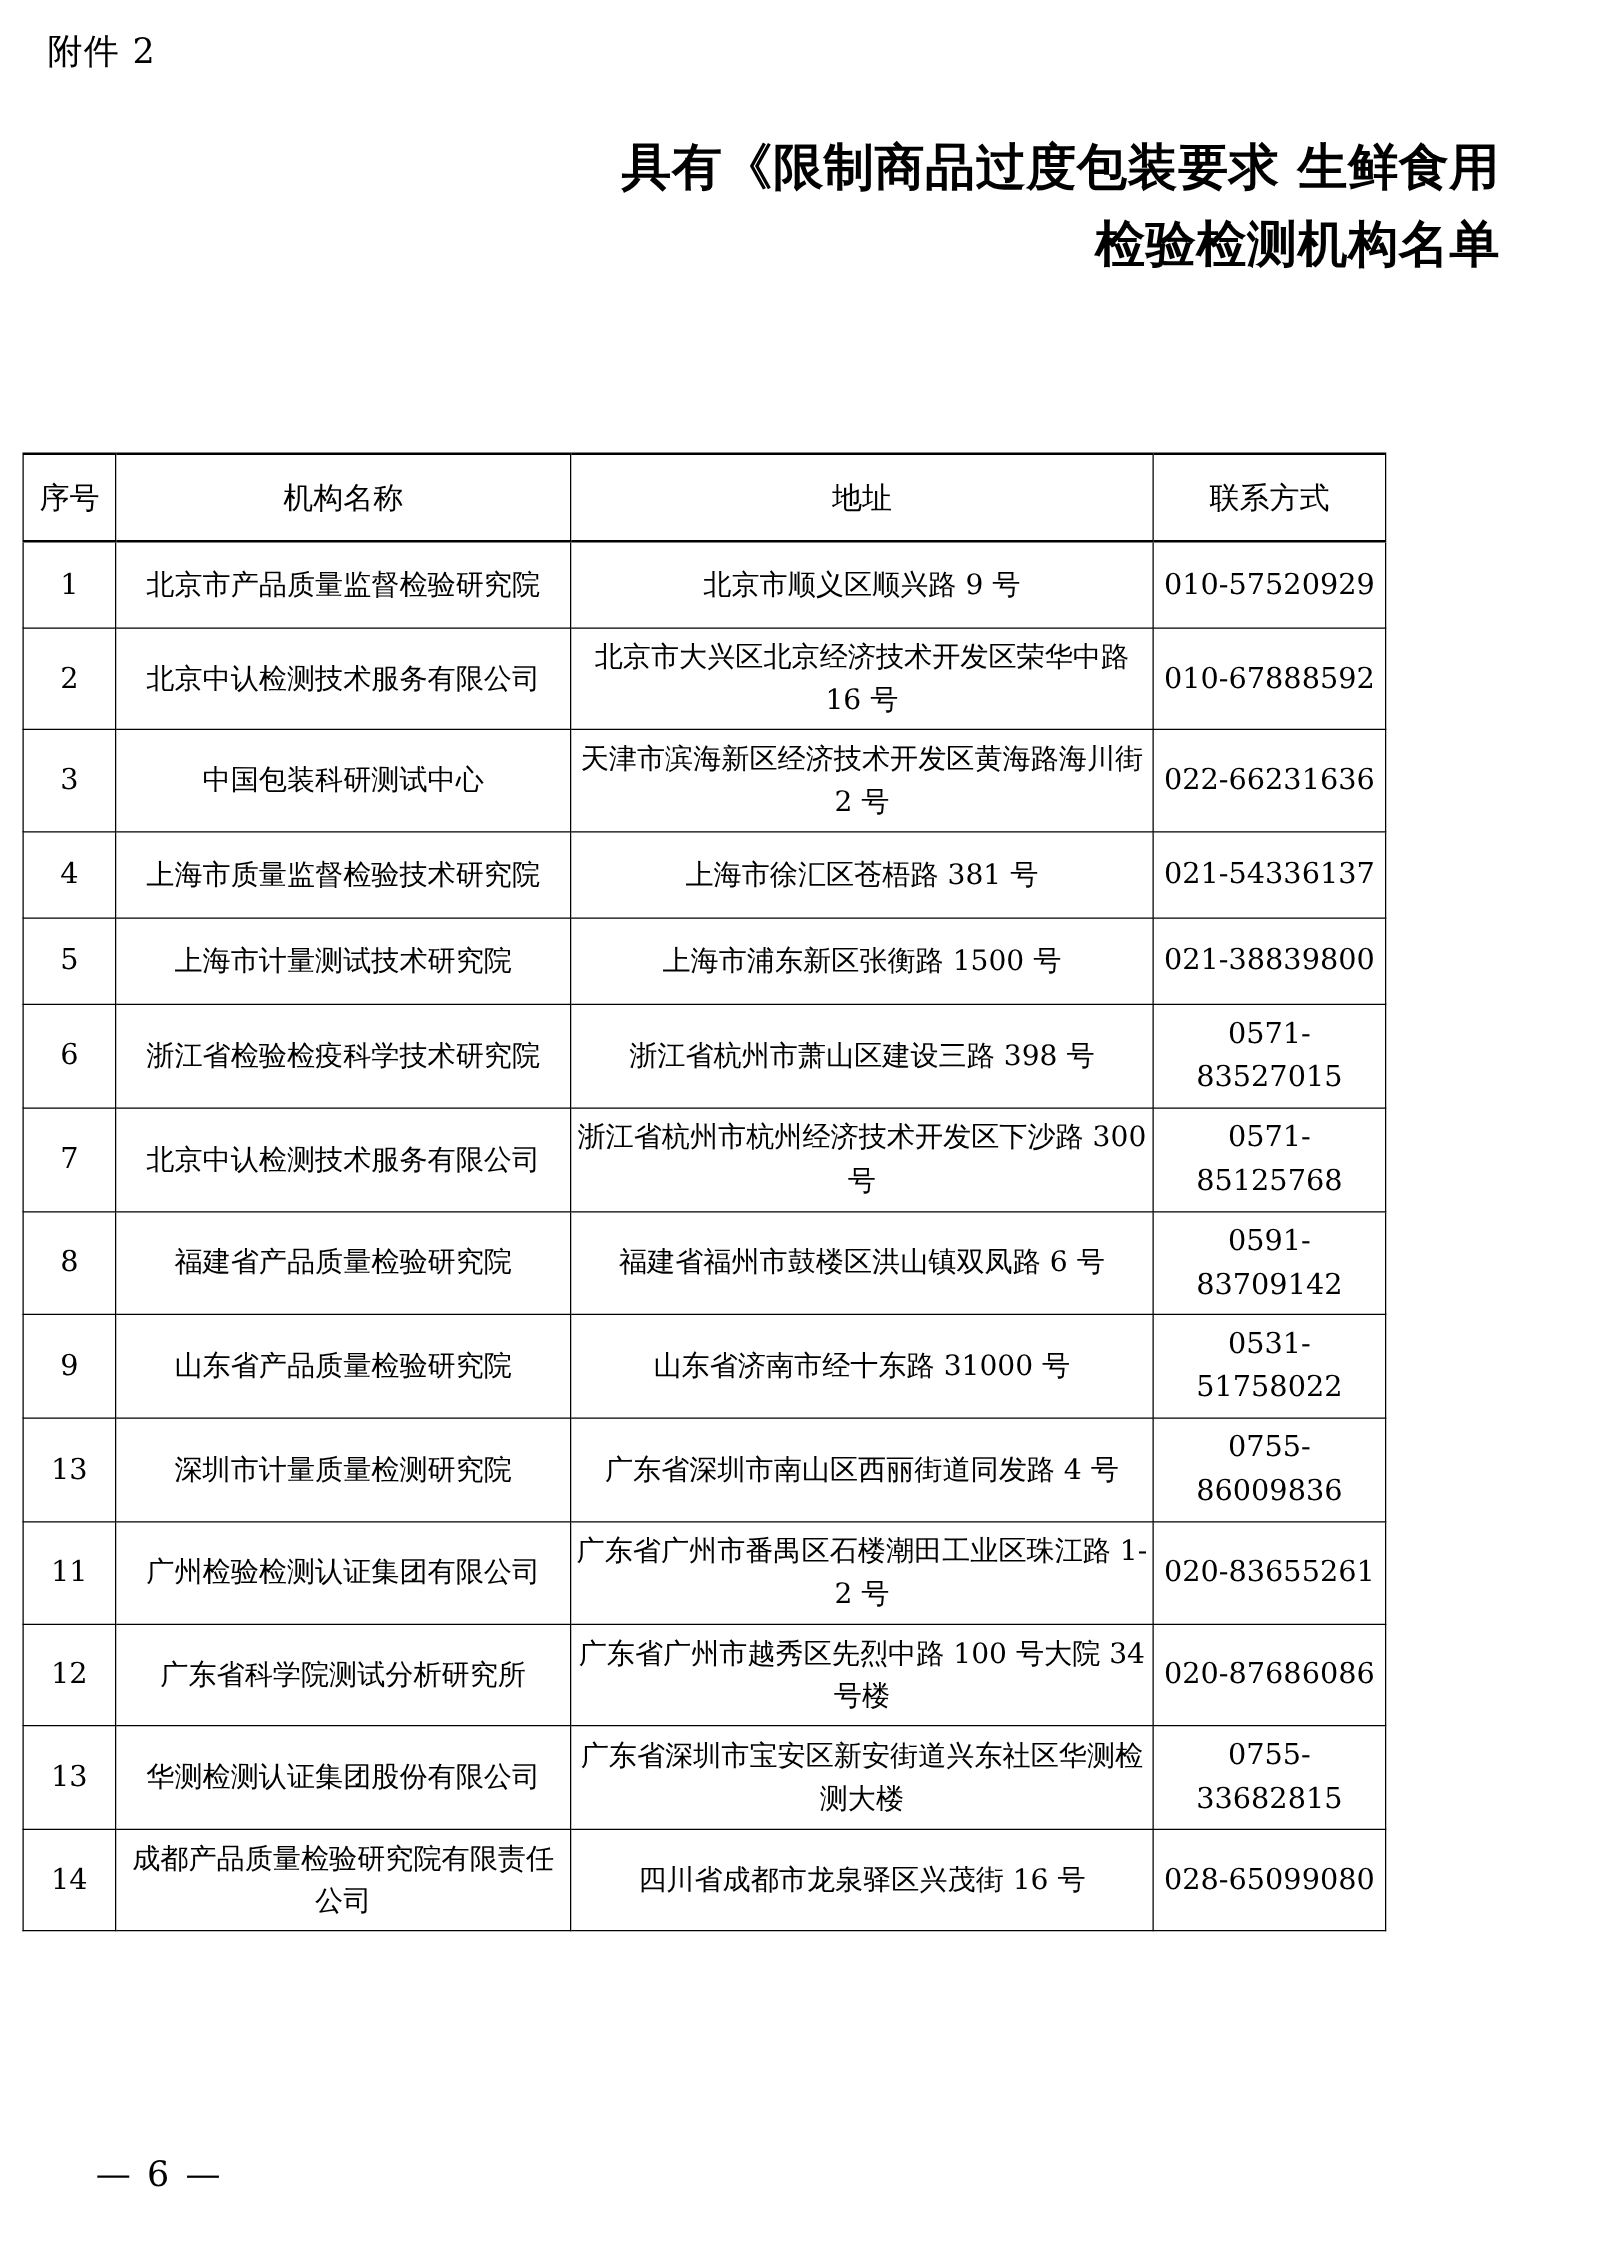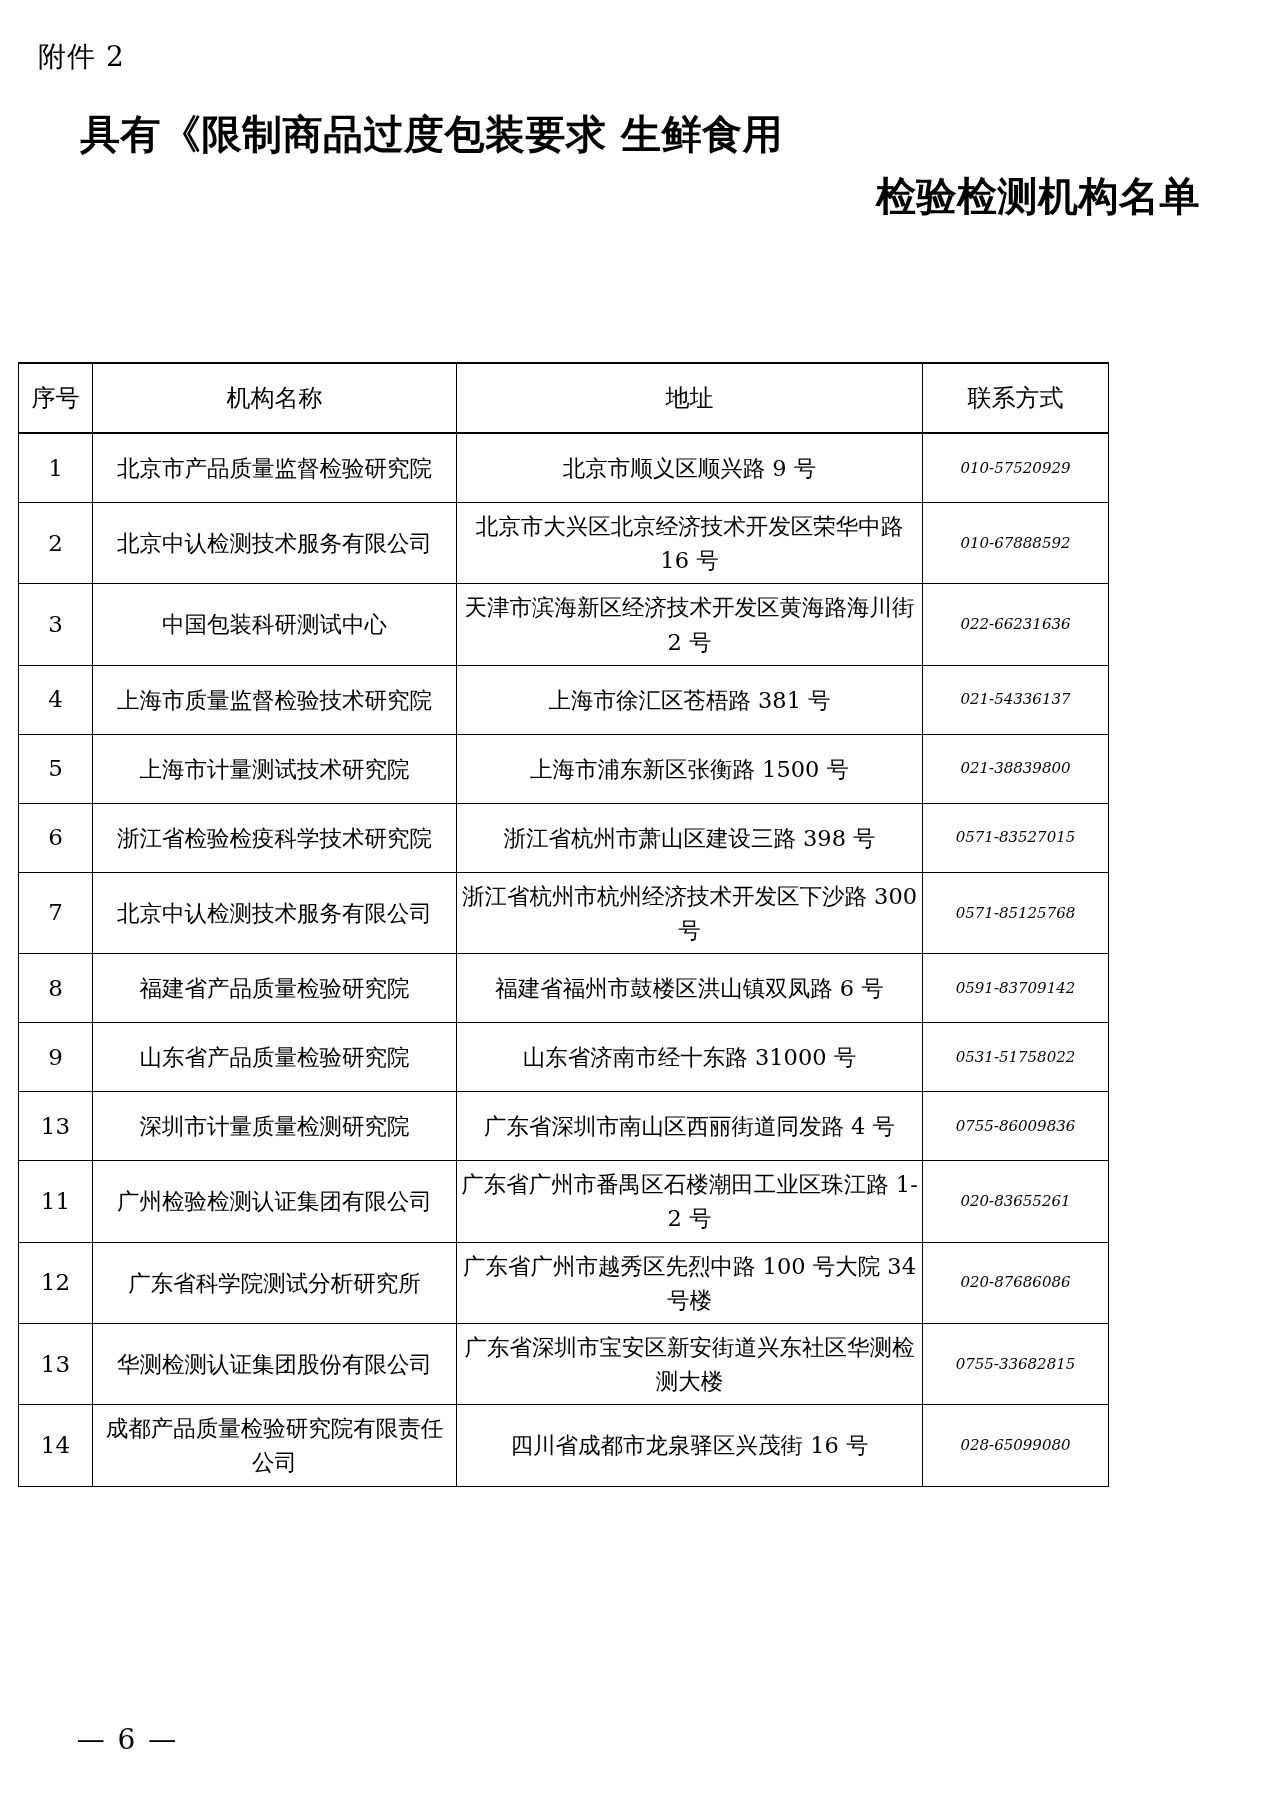--- a/index.html
+++ b/index.html
@@ -19,42 +19,42 @@
   .page {
     width: 1280px;
     height: 1799px;
     box-sizing: border-box;
     padding: 0;
     position: relative;
   }
   .attachment-label {
     position: absolute;
     left: 38px;
-    top: 38px;
+    top: 22px;
     font-size: 28px;
     letter-spacing: 1px;
     font-family: "DejaVu Serif", "Liberation Serif", serif;
     white-space: nowrap;
   }
   .doc-title {
     position: absolute;
     left: 80px;
     top: 103px;
     width: 1120px;
     text-align: center;
     font-size: 40px;
     font-weight: bold;
     line-height: 1.55;
     letter-spacing: 0.5px;
   }
   .doc-title .line {
     display: block;
     white-space: nowrap;
   }
-  .doc-title .line.l1 { text-align: left; }
+  .doc-title .line.l1 { text-align: right; }
   .doc-title .line.l2 { text-align: center; }
   .doc-title .line.l3 { text-align: right; }
 
   table.agency-table {
     position: absolute;
     left: 18px;
     top: 362px;
     width: 1090px;
     border-collapse: collapse;
     table-layout: fixed;
@@ -79,21 +79,21 @@
     height: 56px;
   }
   col.c-idx   { width: 74px; }
   col.c-name  { width: 364px; }
   col.c-addr  { width: 466px; }
   col.c-phone { width: 186px; }
 
   .cell-idx { font-size: 23px; }
   .cell-name { font-size: 22.5px; }
   .cell-addr { font-size: 22.5px; }
-  .cell-phone { font-size: 15px; font-style: italic; }
+  .cell-phone { font-size: 23px; }
 
   .page-number {
     position: absolute;
     left: 0;
     top: 1723px;
     width: 255px;
     text-align: center;
     font-size: 28px;
     letter-spacing: 2px;
   }

